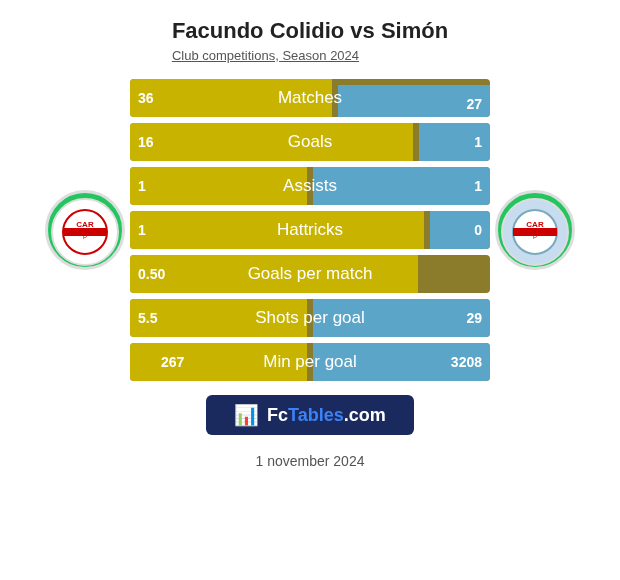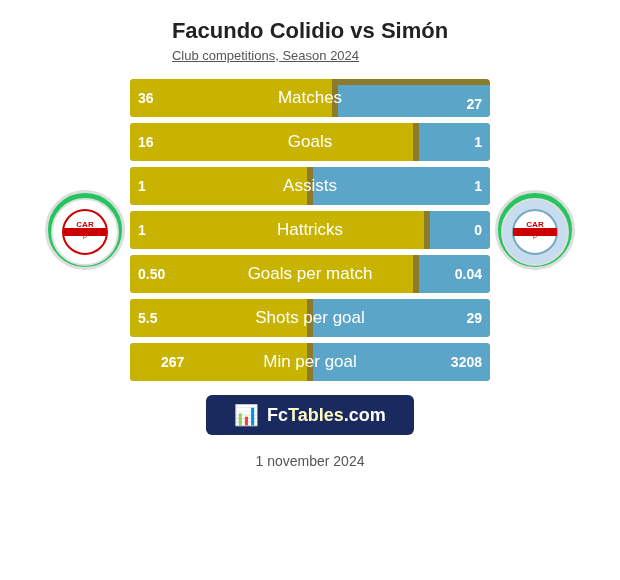--- a/index.html
+++ b/index.html
@@ -121,21 +121,21 @@
       display: flex;
       align-items: center;
       gap: 8px;
     }
     .fctables-banner .ft-logo {
       font-size: 18px;
       font-weight: bold;
       color: #fff;
     }
     .fctables-banner .ft-logo span {
-      color: #fef9c3;
+      color: #3b82f6;
     }
     .footer-date {
       margin-top: 18px;
       font-size: 14px;
       color: #555;
     }
   </style>
 </head>
 <body>
 
@@ -177,21 +177,20 @@
         <div class="stat-right-val" style="width: 50%;">1</div>
       </div>
       <div class="stat-row">
         <div class="stat-left-val" style="width: 100%;">1</div>
         <div class="stat-label">Hattricks</div>
         <div class="stat-right-val" style="width: 20%;">0</div>
       </div>
       <div class="stat-row">
         <div class="stat-left-val" style="width: 80%;">0.50</div>
         <div class="stat-label">Goals per match</div>
-        <div class="stat-right-val" style="width: 20%;">0.04</div>
       </div>
       <div class="stat-row">
         <div class="stat-left-val" style="width: 50%;">5.5</div>
         <div class="stat-label">Shots per goal</div>
         <div class="stat-right-val" style="width: 50%;">29</div>
       </div>
       <div class="stat-row">
         <div class="stat-left-val" style="width: 50%; padding-left: 31px;">267</div>
         <div class="stat-label">Min per goal</div>
         <div class="stat-right-val" style="width: 50%;">3208</div>

